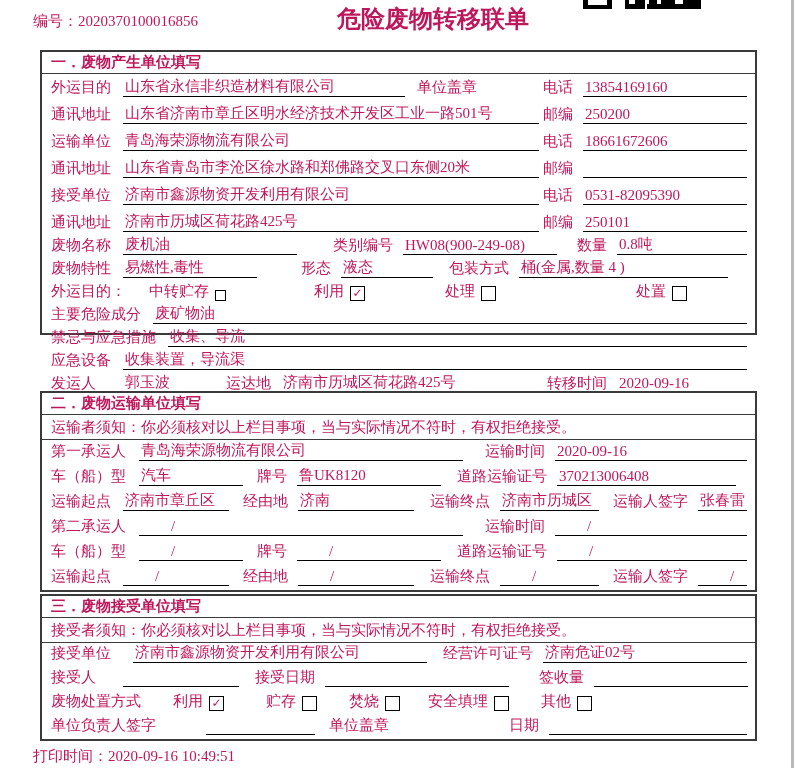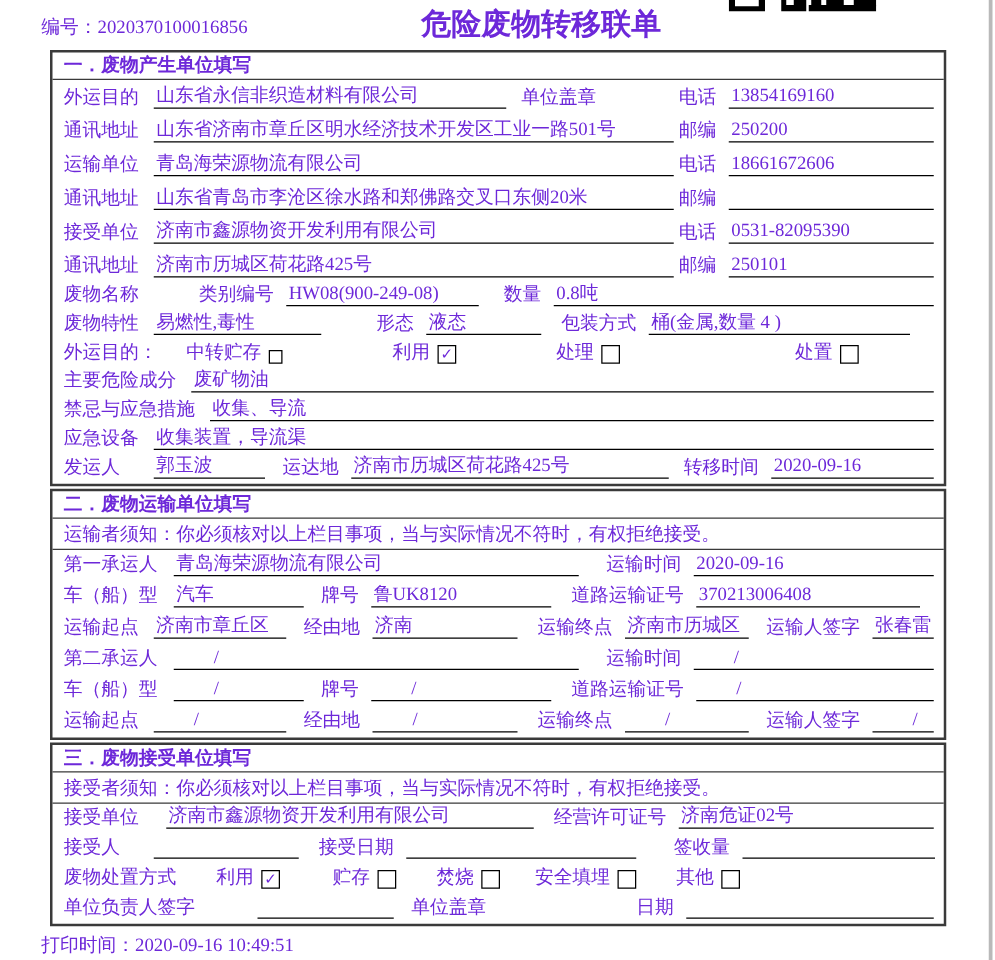--- a/index.html
+++ b/index.html
@@ -1,23 +1,23 @@
 <!DOCTYPE html>
 <html><head>
 <meta charset="utf-8">
 <style>
   html,body{margin:0;padding:0;background:#fff;}
   .page{position:relative;width:796px;height:768px;background:#ffffff;overflow:hidden;
-        font-family:"Liberation Serif","DejaVu Serif",serif;color:#6d28d9;}
+        font-family:"Liberation Serif","DejaVu Serif",serif;color:#be185d;}
   .win-edge{position:absolute;top:0;right:2px;width:3px;height:768px;background:#b9b9b9;}
   .serial{position:absolute;left:33px;top:12px;font-size:15px;white-space:nowrap;}
   .title{position:absolute;left:337px;top:3px;font-size:24px;font-weight:bold;white-space:nowrap;text-align:center;}
   .qr{position:absolute;left:583px;top:0;}
   .box{position:absolute;left:40px;width:717px;border:2px solid #3a3a3a;box-sizing:border-box;background:#fff;}
-  .box1{top:40px;height:349px;}
+  .box1{top:50px;height:285px;}
   .box2{top:391px;height:201px;}
   .box3{top:594px;height:147px;}
   .sec-hdr{height:22px;border-bottom:1px solid #3a3a3a;font-weight:bold;font-size:15px;
            display:flex;align-items:center;padding-left:9px;box-sizing:border-box;}
   .notice{height:25px;border-bottom:1px solid #3a3a3a;font-size:15px;display:flex;align-items:center;
           padding-left:9px;box-sizing:border-box;white-space:nowrap;}
   .row{display:flex;align-items:flex-end;padding:0 8px 4px 9px;font-size:15px;box-sizing:border-box;}
   .r27{height:27px;} .r23{height:23px;} .r25{height:25px;align-items:flex-end;} .r24{height:24px;}
   .lbl{white-space:nowrap;flex-shrink:0;margin-right:10px;}
   .u{border-bottom:1px solid #000;white-space:nowrap;flex-shrink:0;padding:0 2px;overflow:hidden;}
@@ -92,20 +92,21 @@
 
     <div class="row r27">
       <span class="lbl" style="width:62px">通讯地址</span>
       <span class="u" style="width:412px">济南市历城区荷花路425号</span>
       <span class="lbl pr">邮编</span>
       <span class="u" style="width:160px">250101</span>
     </div>
 
     <div class="row r23">
       <span class="lbl" style="width:62px">废物名称</span>
+      <span class="u" style="width:170px">废机油</span>
       <span class="lbl" style="margin-left:36px">类别编号</span>
       <span class="u" style="width:150px">HW08(900-249-08)</span>
       <span class="lbl" style="margin-left:20px">数量</span>
       <span class="u fill">0.8吨</span>
     </div>
 
     <div class="row r23">
       <span class="lbl" style="width:62px">废物特性</span>
       <span class="u" style="width:130px">易燃性,毒性</span>
       <span class="lbl" style="margin-left:44px">形态</span>

